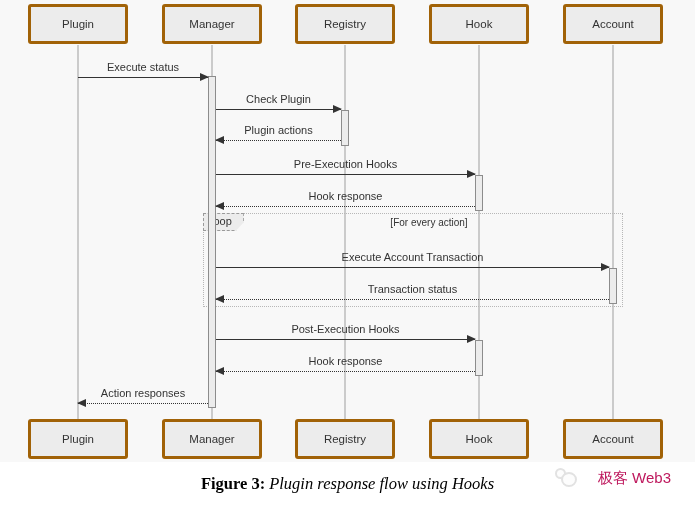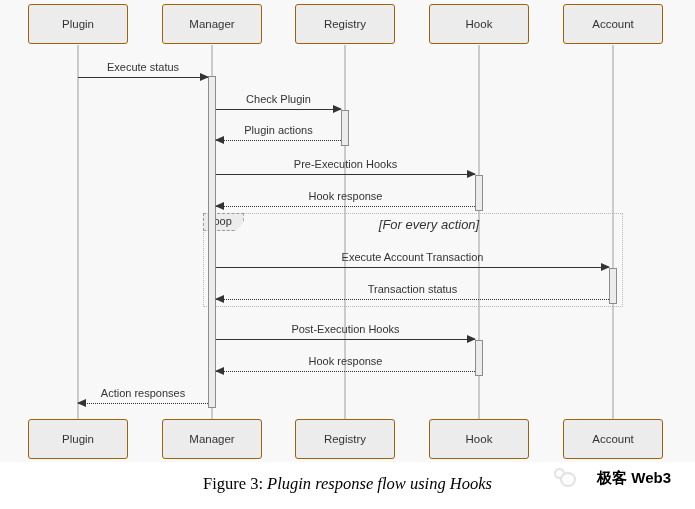--- a/index.html
+++ b/index.html
@@ -7,21 +7,21 @@
     width:695px;height:509px;position:relative;overflow:hidden;
     background:#ffffff;
     font-family:"Liberation Sans","DejaVu Sans",sans-serif;
   }
   #diagram{
     position:absolute;left:0;top:0;width:695px;height:462px;
     background:#f8f8f8;
   }
   .actor{
     position:absolute;width:100px;height:40px;
-    background:#ececec;border:1px solid #a16207;border-radius:3px;
+    background:#ececec;border:3px solid #a16207;border-radius:3px;
     display:flex;align-items:center;justify-content:center;
     font-size:11.5px;color:#333;box-sizing:border-box;
   }
   .lifeline{
     position:absolute;width:0;border-left:2px solid #cbcbcb;
   }
   .activation{
     position:absolute;width:6px;background:#ececec;border:1px solid #8c8c8c;
   }
   .msg{position:absolute;height:0;}
@@ -43,33 +43,33 @@
     border:1.2px dotted #b7b7b7;box-sizing:border-box;
   }
   #loop-label{
     position:absolute;left:-1px;top:-1px;
     background:#ececec;border:1px dashed #9a9a9a;
     font-size:11px;color:#333;padding:1px 11px 3px 7px;
     clip-path:polygon(0 0,100% 0,100% 52%,80% 100%,0 100%);
   }
   #loop-cond{
     position:absolute;left:225px;top:3px;transform:translateX(-50%);
-    white-space:nowrap;font-size:13px;color:#333;font-style:italic;
+    white-space:nowrap;font-size:10px;color:#333;
   }
   #caption{
     position:absolute;top:474px;left:0;width:695px;text-align:center;
     font-family:"Liberation Serif","DejaVu Serif",serif;
     font-size:16.5px;color:#000;
   }
-  #caption .fig{font-weight:normal;}
+  #caption .fig{font-weight:bold;}
   #caption .txt{font-style:italic;margin-left:4px;}
   #watermark{
     position:absolute;top:465px;right:24px;height:26px;
     display:flex;align-items:center;gap:19px;
-    color:#000000;font-size:15px;font-weight:bold;
+    color:#be185d;font-size:15px;font-weight:normal;
     text-shadow:0 0 1px #ffffff;
   }
   #wm-icon{position:relative;width:24px;height:22px;}
   #wm-icon .c1{
     position:absolute;left:0;top:1px;width:11px;height:11px;border-radius:50%;
     border:2px solid #e2e2e2;background:#fdfdfd;box-sizing:border-box;
   }
   #wm-icon .c2{
     position:absolute;left:6px;top:5px;width:16px;height:15px;border-radius:50%;
     border:2px solid #e2e2e2;background:#fdfdfd;box-sizing:border-box;

